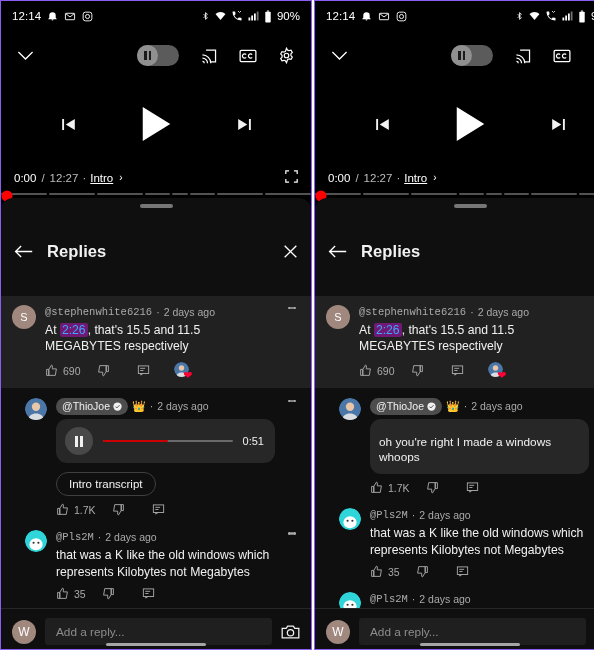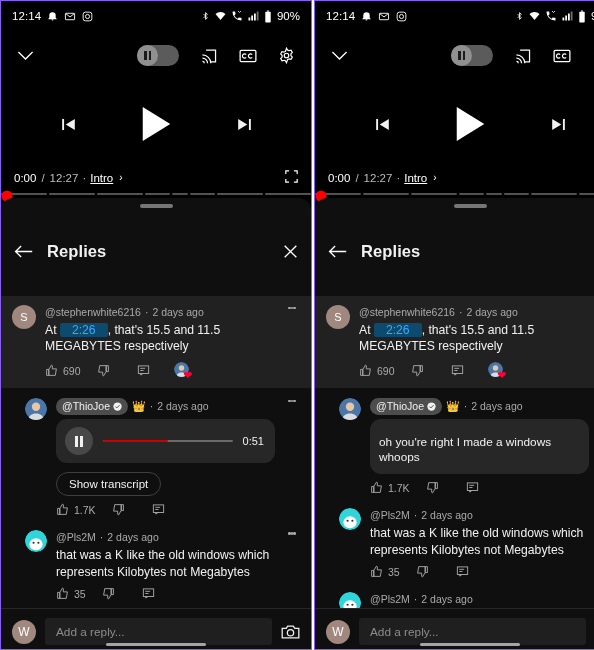--- a/index.html
+++ b/index.html
@@ -116,32 +116,32 @@
   .av-24 { width: 24px; height:24px; }
   .av-22 { width: 22px; height:22px; }
   .av-s { background:#a1887f; font-size:11px; }
   .av-w { background:#a1887f; font-size:12px; }
 
   .cbody { flex:1; min-width:0; }
   .meta {
     display:flex; align-items:center; gap:4px;
     font-size: 10.5px; color:#aaa; margin-bottom:2px; line-height: 15px;
   }
-  .meta .handle { color:#aaa; }
+  .meta .handle { color:#aaa;font-family:Liberation Mono, monospace; }
   .pill {
     background:#4d4d4d; color:#f1f1f1; border-radius: 9px;
     padding: 1px 6px 1.5px 6px; display:flex; align-items:center; gap:3px;
     font-size: 10.5px;
   }
   .crown { font-size: 11px; }
   .ctext {
     font-size: 12.2px; color:#f1f1f1; line-height: 16.5px;
     word-wrap: break-word;
   }
-  .tstamp { color:#3ea6ff; background:#0c4a6e; border-radius:2px; padding:0 12px; }
+  .tstamp { color:#3ea6ff; background:#701a75; border-radius:2px; padding:0 2px; }
 
   .actions { display:flex; align-items:center; gap: 0px; margin-top: 7px; }
   .act { display:flex; align-items:center; gap:5px; color:#aaa; font-size:10.5px; }
   .act.like { margin-right: 16px; }
   .act.dis { margin-right: 27px; }
   .act.rep { margin-right: 24px; }
   .heartwrap { position:relative; width:18px; height:18px; }
   .heartwrap .miniav {
     position:absolute; left:0; top:0; width:15px; height:15px; border-radius:50%;
     overflow:hidden;
@@ -441,21 +441,21 @@
                   <span class="pb"></span>
                     <span class="pb"></span>
                 </span>
                 <span class="atrack">
                   <span class="afill" style="width:50%"></span>
                 </span>
                 <span class="atime">0:51</span>
               </div>
             </div>
 
-            <div class="transbtn">Show transcript</div>
+            <div class="transbtn">Intro transcript</div>
 
             <div class="actions">
               <span class="act like">
                 <svg width="13" height="13" viewBox="0 0 24 24" fill="none" stroke="#aaa" stroke-width="1.7">
                     <path d="M7 21V10l5-8 1.5 1v6H21l-2 12H7zM3 10h4v11H3z"></path>
                   </svg>
                 <span>1.7K</span>
               </span>
               <span class="act dis">
                 <svg width="13" height="13" viewBox="0 0 24 24" fill="none" stroke="#aaa" stroke-width="1.7">

